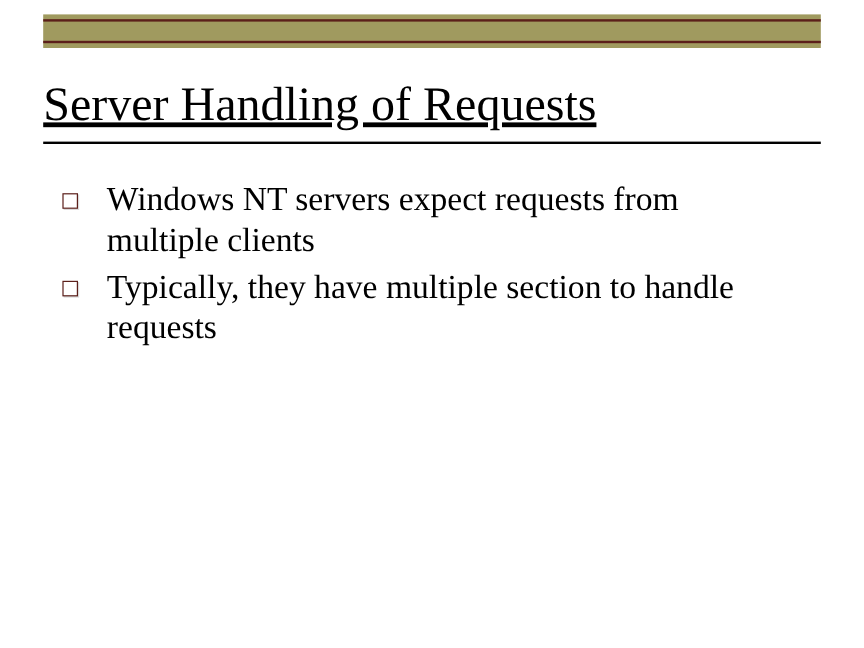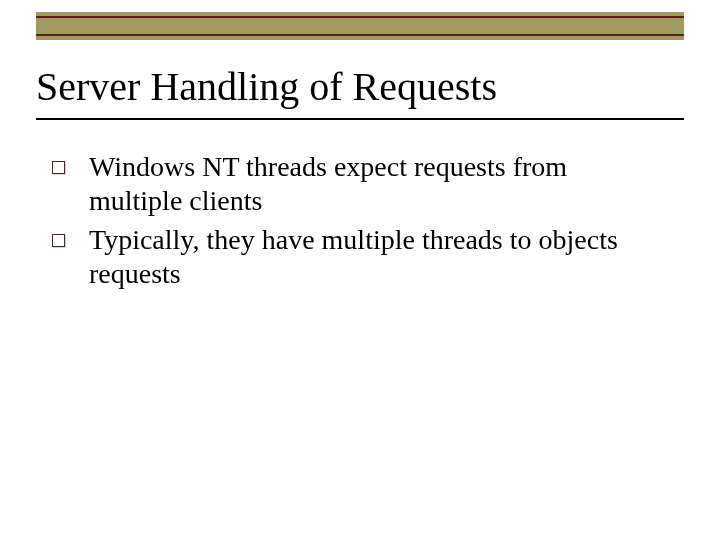--- a/index.html
+++ b/index.html
@@ -41,20 +41,21 @@
     background: #5b1f1a;
   }
   .title {
     position: absolute;
     left: 36px;
     right: 36px;
     top: 64px;
     font-size: 40px;
     line-height: 1.15;
     font-weight: 400;
+    text-decoration: underline;
   }
   .title-rule {
     position: absolute;
     left: 36px;
     right: 36px;
     top: 118px;
     height: 2px;
     background: #000;
   }
   .content {
@@ -92,21 +93,21 @@
     <div class="rule-top"></div>
     <div class="rule-bottom"></div>
   </div>
 
   <div class="title">Server Handling of Requests</div>
   <div class="title-rule"></div>
 
   <div class="content">
     <div class="item">
       <div class="bullet"></div>
-      <div class="text">Windows NT threads expect requests from multiple clients</div>
+      <div class="text">Windows NT servers expect requests from multiple clients</div>
     </div>
     <div class="item">
       <div class="bullet"></div>
-      <div class="text">Typically, they have multiple threads to objects requests</div>
+      <div class="text">Typically, they have multiple section to handle requests</div>
     </div>
   </div>
 
 </div>
 
 </body></html>

